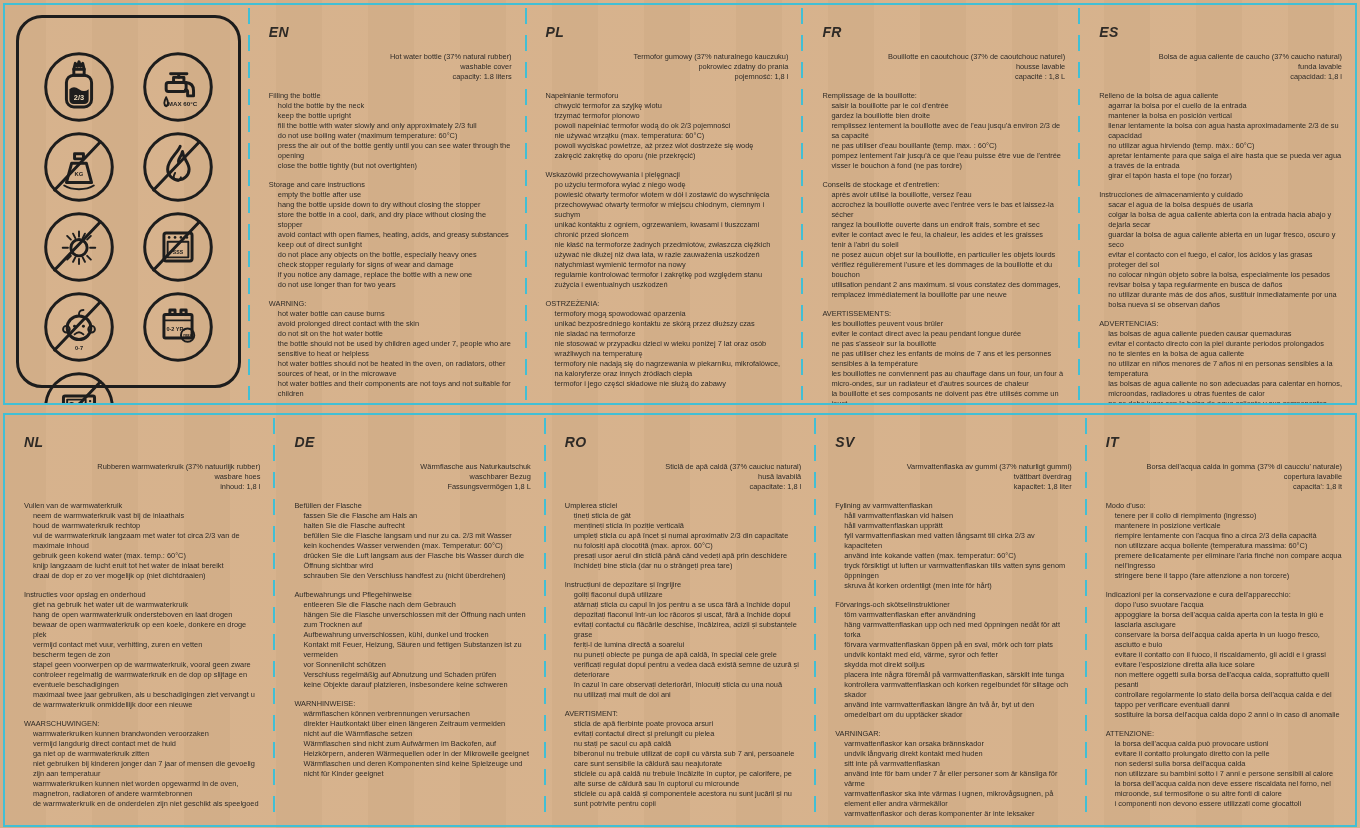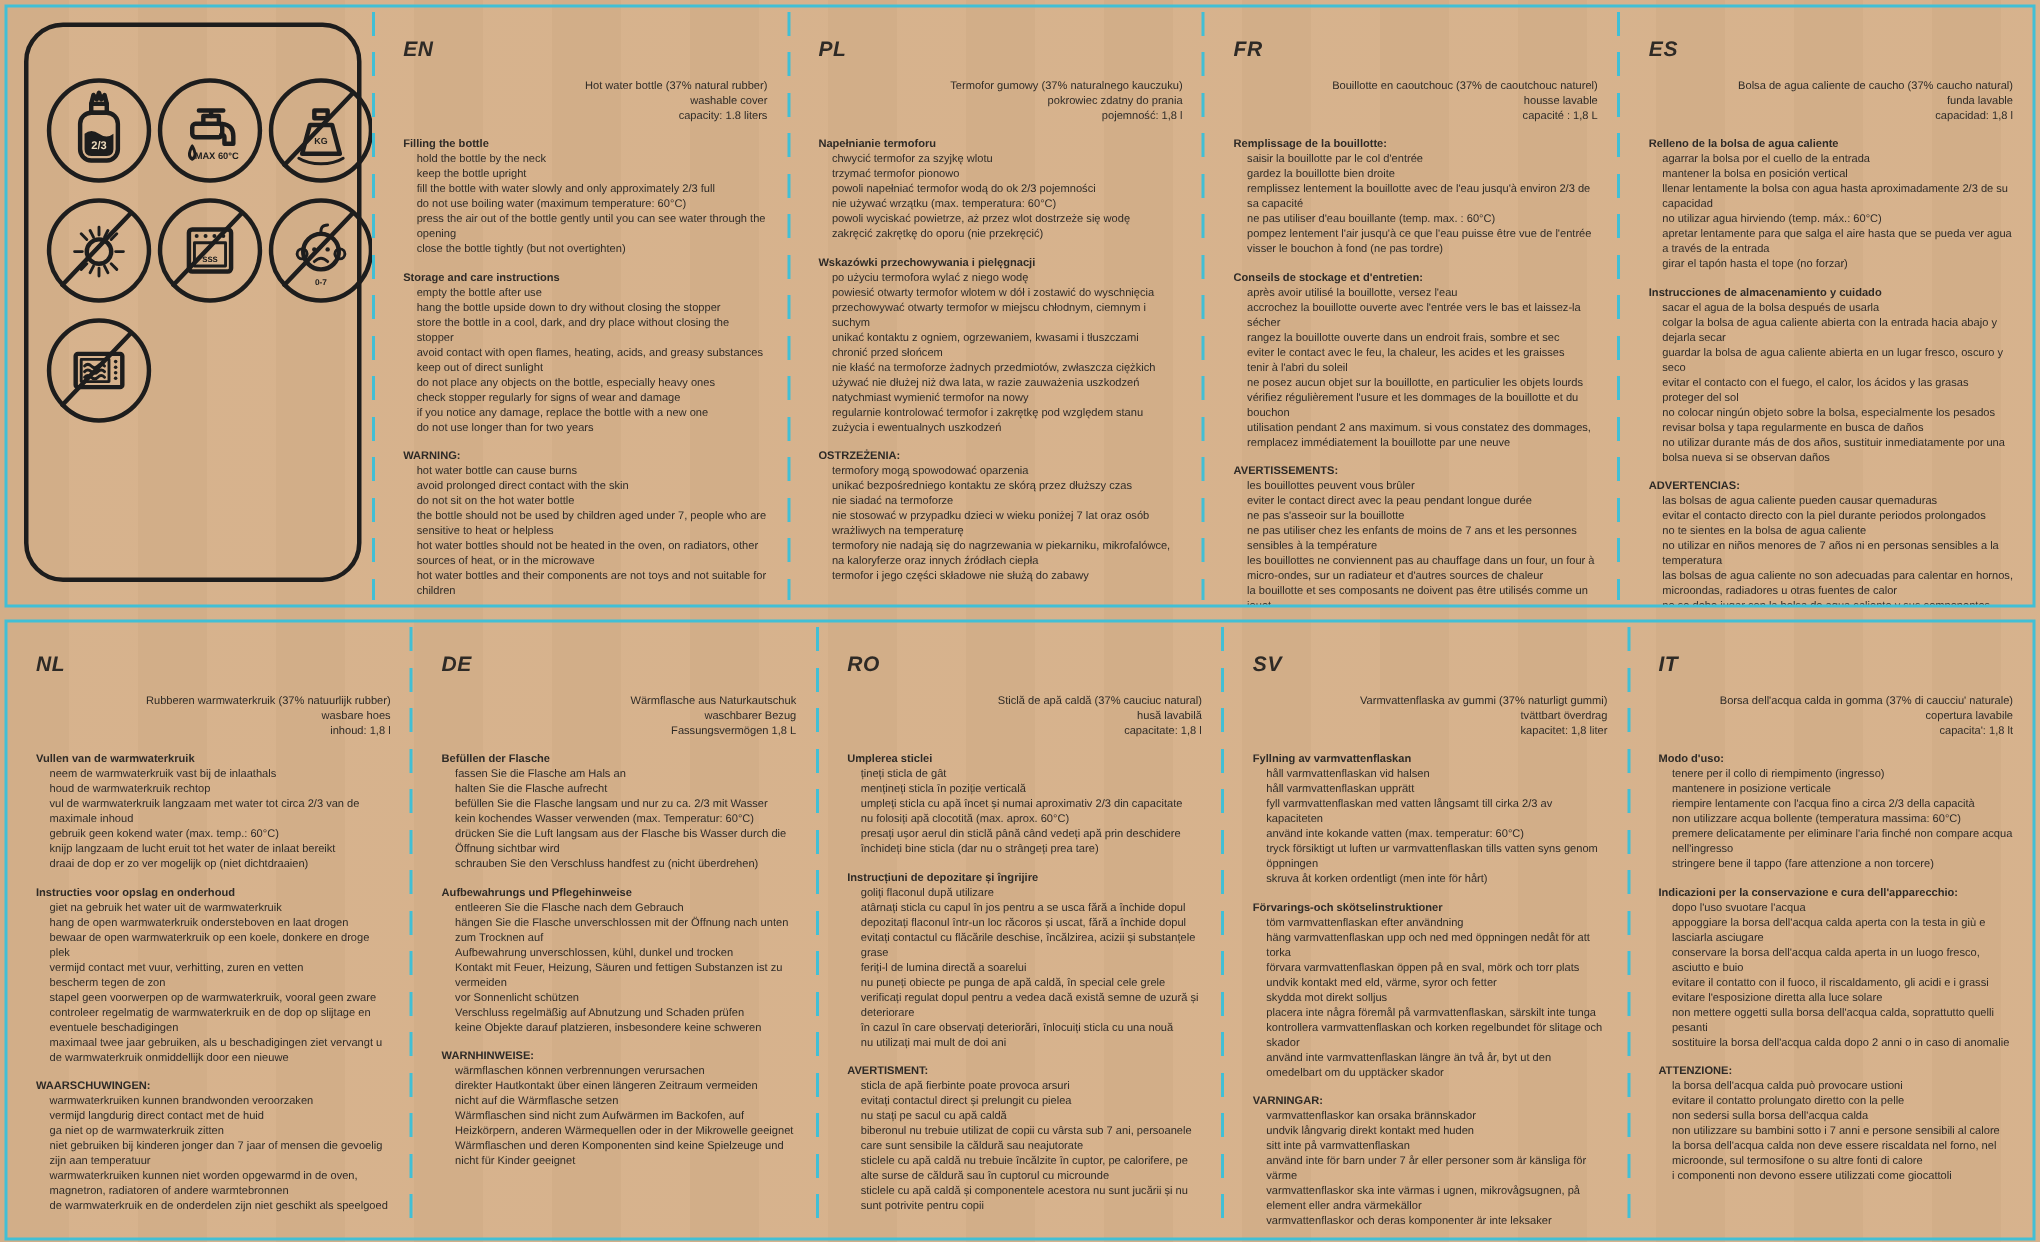--- a/index.html
+++ b/index.html
@@ -28,31 +28,31 @@
   .cell{flex:1 1 0;min-width:0;box-sizing:border-box;position:relative;overflow:hidden;}
   .vsep{
     flex:0 0 2px;width:2px;margin:3px 0;
     background:repeating-linear-gradient(to bottom,#41bfd5 0 16px,transparent 16px 27px);
   }
   
   .panel{padding:18px 13px 6px 19px;font-size:7.4px;line-height:10px;}
   .lang{font-size:14px;font-weight:bold;letter-spacing:.4px;margin:4px 0 15px;font-style:italic;}
   .intro .line{white-space:normal;text-align:right;}
   .section{margin-top:9px;}
-  .sec-h{font-weight:bold;}
+  .sec-h{font-weight:normal;}
   .item{padding-left:9px;}
   
   .iconbox{
     border:3px solid #1d1d1d;border-radius:26px;
     margin:10px 7px 12px 11px;
     height:calc(100% - 25px);
     box-sizing:border-box;
   }
   .icons-grid{
-    display:grid;grid-template-columns:repeat(4,1fr);
+    display:grid;grid-template-columns:repeat(2,1fr);
     justify-items:center;align-items:center;
     row-gap:6px;padding:32px 10px 0;
   }
   .care-icon path,.care-icon rect,.care-icon circle,.care-icon line{
     stroke:#1d1d1d;stroke-width:4;fill:none;stroke-linecap:round;stroke-linejoin:round;
   }
   .care-icon .thin{stroke-width:2.6;}
   .care-icon .dot{fill:#1d1d1d;stroke:none;}
   .care-icon .fillshape{fill:#1d1d1d;stroke:none;}
   .care-icon text{fill:#1d1d1d;stroke:none;font-weight:700;font-family:"Liberation Sans",sans-serif;}
@@ -486,20 +486,21 @@
           <div class="item">stringere bene il tappo (fare attenzione a non torcere)</div>
         </div>
         <div class="section">
           <div class="sec-h">Indicazioni per la conservazione e cura dell'apparecchio:</div>
           <div class="item">dopo l'uso svuotare l'acqua</div>
           <div class="item">appoggiare la borsa dell'acqua calda aperta con la testa in giù e lasciarla asciugare</div>
           <div class="item">conservare la borsa dell'acqua calda aperta in un luogo fresco, asciutto e buio</div>
           <div class="item">evitare il contatto con il fuoco, il riscaldamento, gli acidi e i grassi</div>
           <div class="item">evitare l'esposizione diretta alla luce solare</div>
           <div class="item">non mettere oggetti sulla borsa dell'acqua calda, soprattutto quelli pesanti</div>
+          <div class="item">controllare regolarmente lo stato della borsa dell'acqua calda e del tappo per verificare eventuali danni</div>
           <div class="item">sostituire la borsa dell'acqua calda dopo 2 anni o in caso di anomalie</div>
         </div>
         <div class="section">
           <div class="sec-h">ATTENZIONE:</div>
           <div class="item">la borsa dell'acqua calda può provocare ustioni</div>
           <div class="item">evitare il contatto prolungato diretto con la pelle</div>
           <div class="item">non sedersi sulla borsa dell'acqua calda</div>
           <div class="item">non utilizzare su bambini sotto i 7 anni e persone sensibili al calore</div>
           <div class="item">la borsa dell'acqua calda non deve essere riscaldata nel forno, nel microonde, sul termosifone o su altre fonti di calore</div>
           <div class="item">i componenti non devono essere utilizzati come giocattoli</div>

